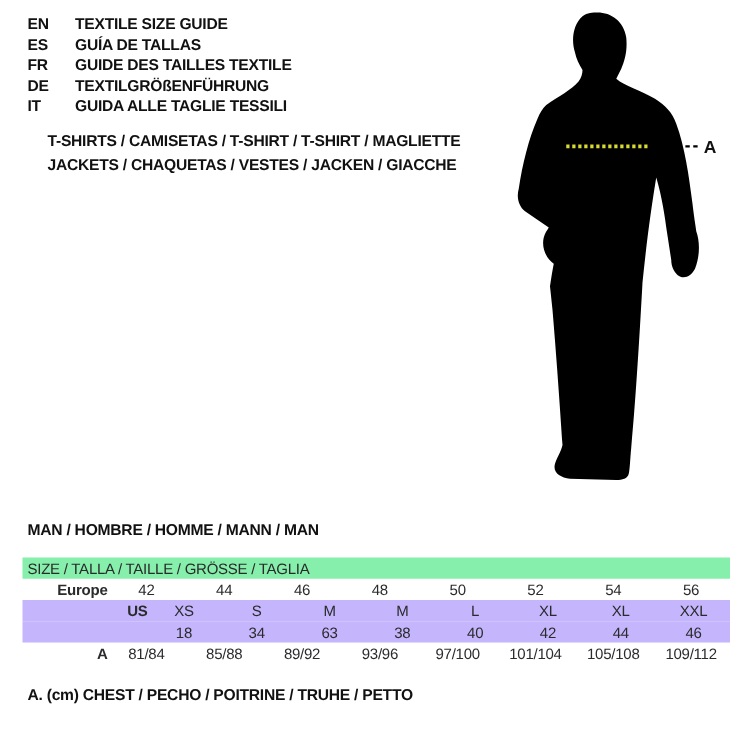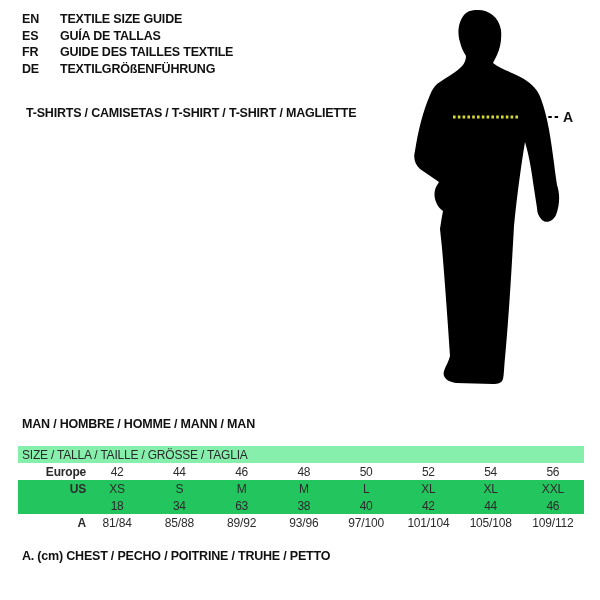--- a/index.html
+++ b/index.html
@@ -7,37 +7,37 @@
     font-family:"Liberation Sans", sans-serif; color:#111; }
   .canvas { position:relative; width:600px; height:600px; background:#fff; }
 
   
   .lang-block { position:absolute; left:22px; top:11px; }
   .lang-row { display:flex; height:16.5px; align-items:center; }
   .lang-code { width:38px; font-size:12.5px; font-weight:bold; letter-spacing:-0.2px; }
   .lang-title { font-size:12.5px; font-weight:bold; letter-spacing:-0.2px; white-space:nowrap; }
 
   
-  .cat-block { position:absolute; left:26px; top:104px; }
+  .cat-block { position:absolute; left:38px; top:104px; }
   .cat-line { font-size:12.5px; font-weight:bold; letter-spacing:-0.2px; height:18.5px;
     display:flex; align-items:center; white-space:nowrap; }
 
   
   .figure-wrap { position:absolute; left:400px; top:0; width:200px; height:400px; }
 
   
   .man-line { position:absolute; left:22px; top:417px; font-size:12.5px; font-weight:bold;
     letter-spacing:-0.2px; white-space:nowrap; }
 
   
   .size-table { position:absolute; left:18px; top:446px; width:566px; font-size:12px; color:#2b2b2b; }
   .tr { display:grid; grid-template-columns:68px repeat(8, 1fr); height:17px; align-items:center; }
   .thead { display:flex; align-items:center; background:#86efac; color:#2a2a2a; padding-left:4px;
     letter-spacing:-0.2px; }
-  .tr.alt { background:#22c55e; }
+  .tr.alt { background:#c4b5fd;padding-left:32px; }
   .td { text-align:center; letter-spacing:-0.2px; }
   .td.label { text-align:right; padding-left:4px;font-weight:bold; }
 
   
   .footnote { position:absolute; left:22px; top:549px; font-size:12.5px; font-weight:bold;
     letter-spacing:-0.2px; white-space:nowrap; }
 </style>
 </head>
 <body>
 
@@ -53,24 +53,29 @@
       <span class="lang-title">GUÍA DE TALLAS</span>
     </div>
     <div class="lang-row">
       <span class="lang-code">FR</span>
       <span class="lang-title">GUIDE DES TAILLES TEXTILE</span>
     </div>
     <div class="lang-row">
       <span class="lang-code">DE</span>
       <span class="lang-title">TEXTILGRÖßENFÜHRUNG</span>
     </div>
+    <div class="lang-row">
+      <span class="lang-code">IT</span>
+      <span class="lang-title">GUIDA ALLE TAGLIE TESSILI</span>
+    </div>
   </div>
 
   <div class="cat-block">
     <div class="cat-line">T-SHIRTS / CAMISETAS / T-SHIRT / T-SHIRT / MAGLIETTE</div>
+    <div class="cat-line">JACKETS / CHAQUETAS / VESTES / JACKEN / GIACCHE</div>
   </div>
 
   <div class="figure-wrap">
     <svg width="200" height="400" viewBox="400 0 200 400" xmlns="http://www.w3.org/2000/svg">
       <path fill="#000000" d="
         M 478 10
         C 489 10 499 17 501 30
         C 502 40 500 48 497 55
         L 493 63
         C 500 69 512 72 524 79

